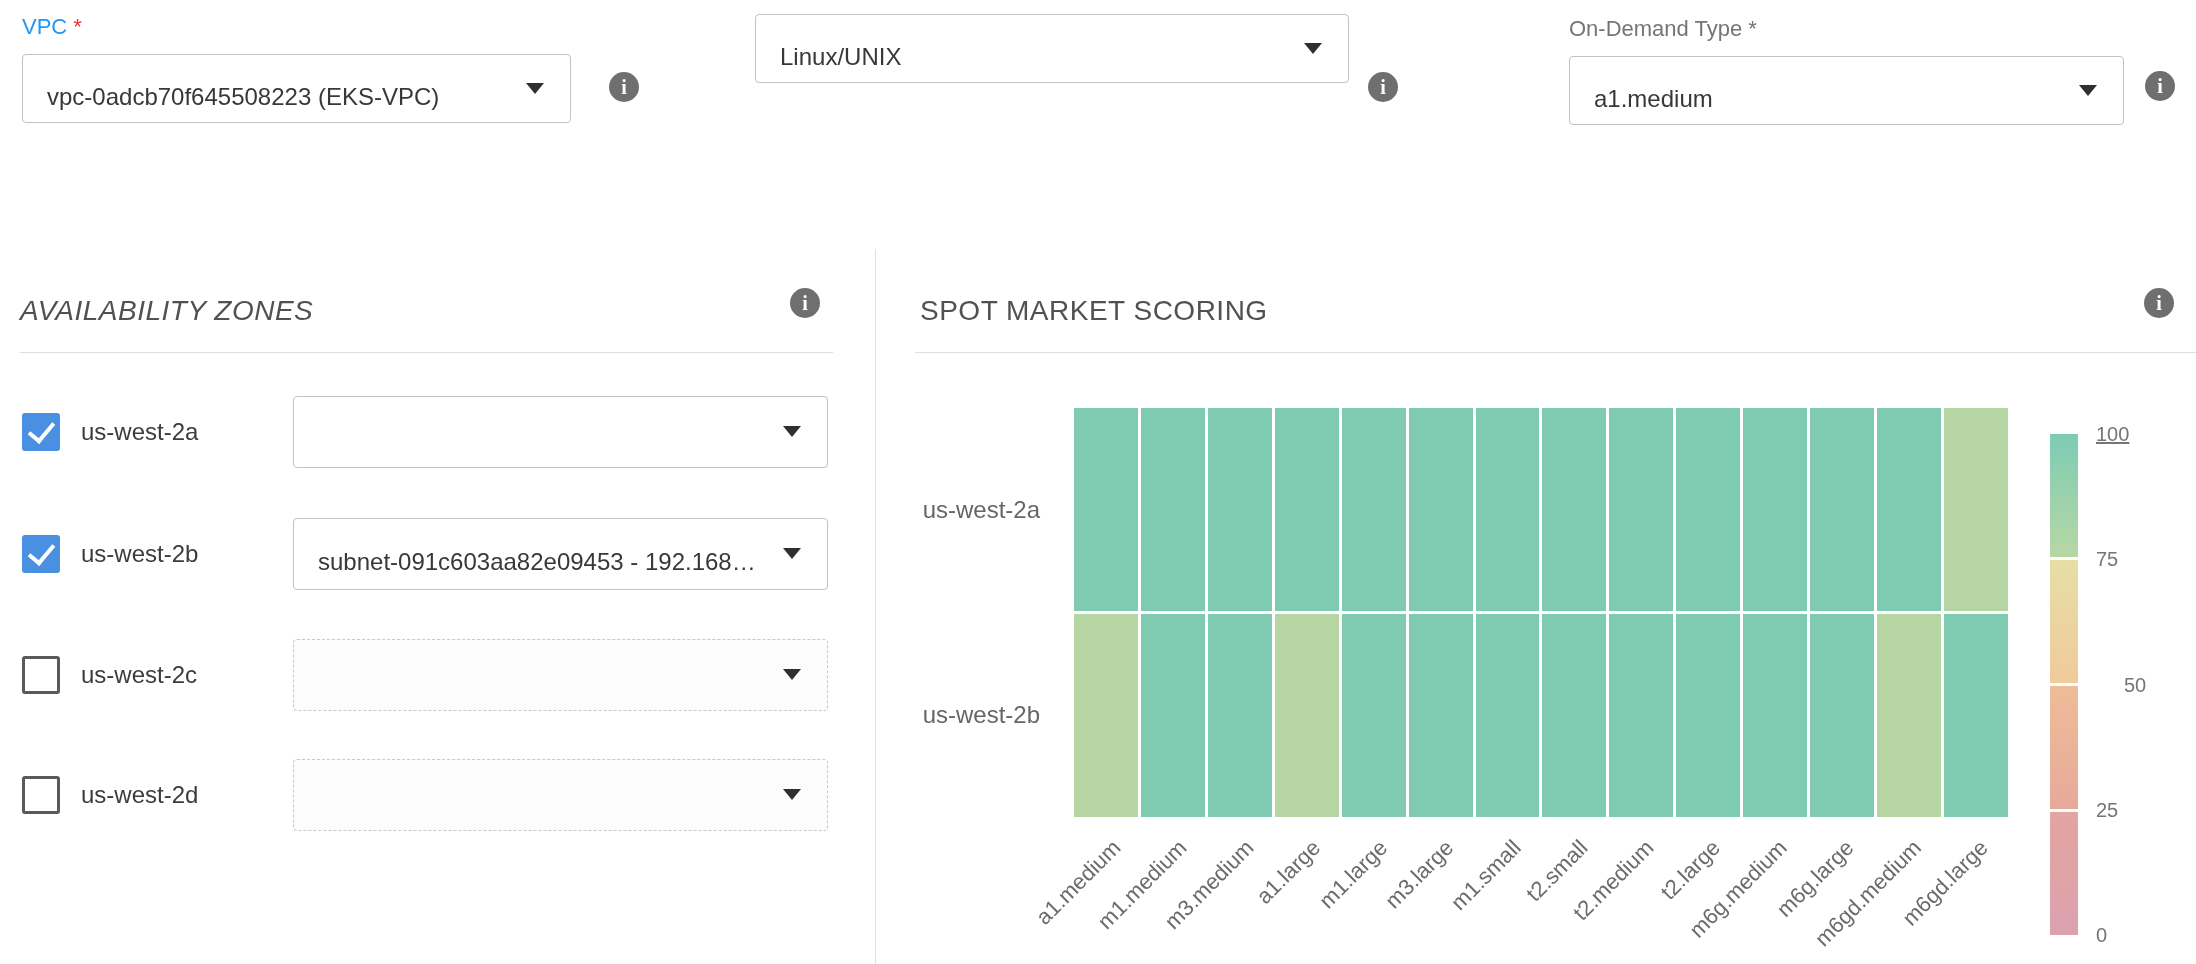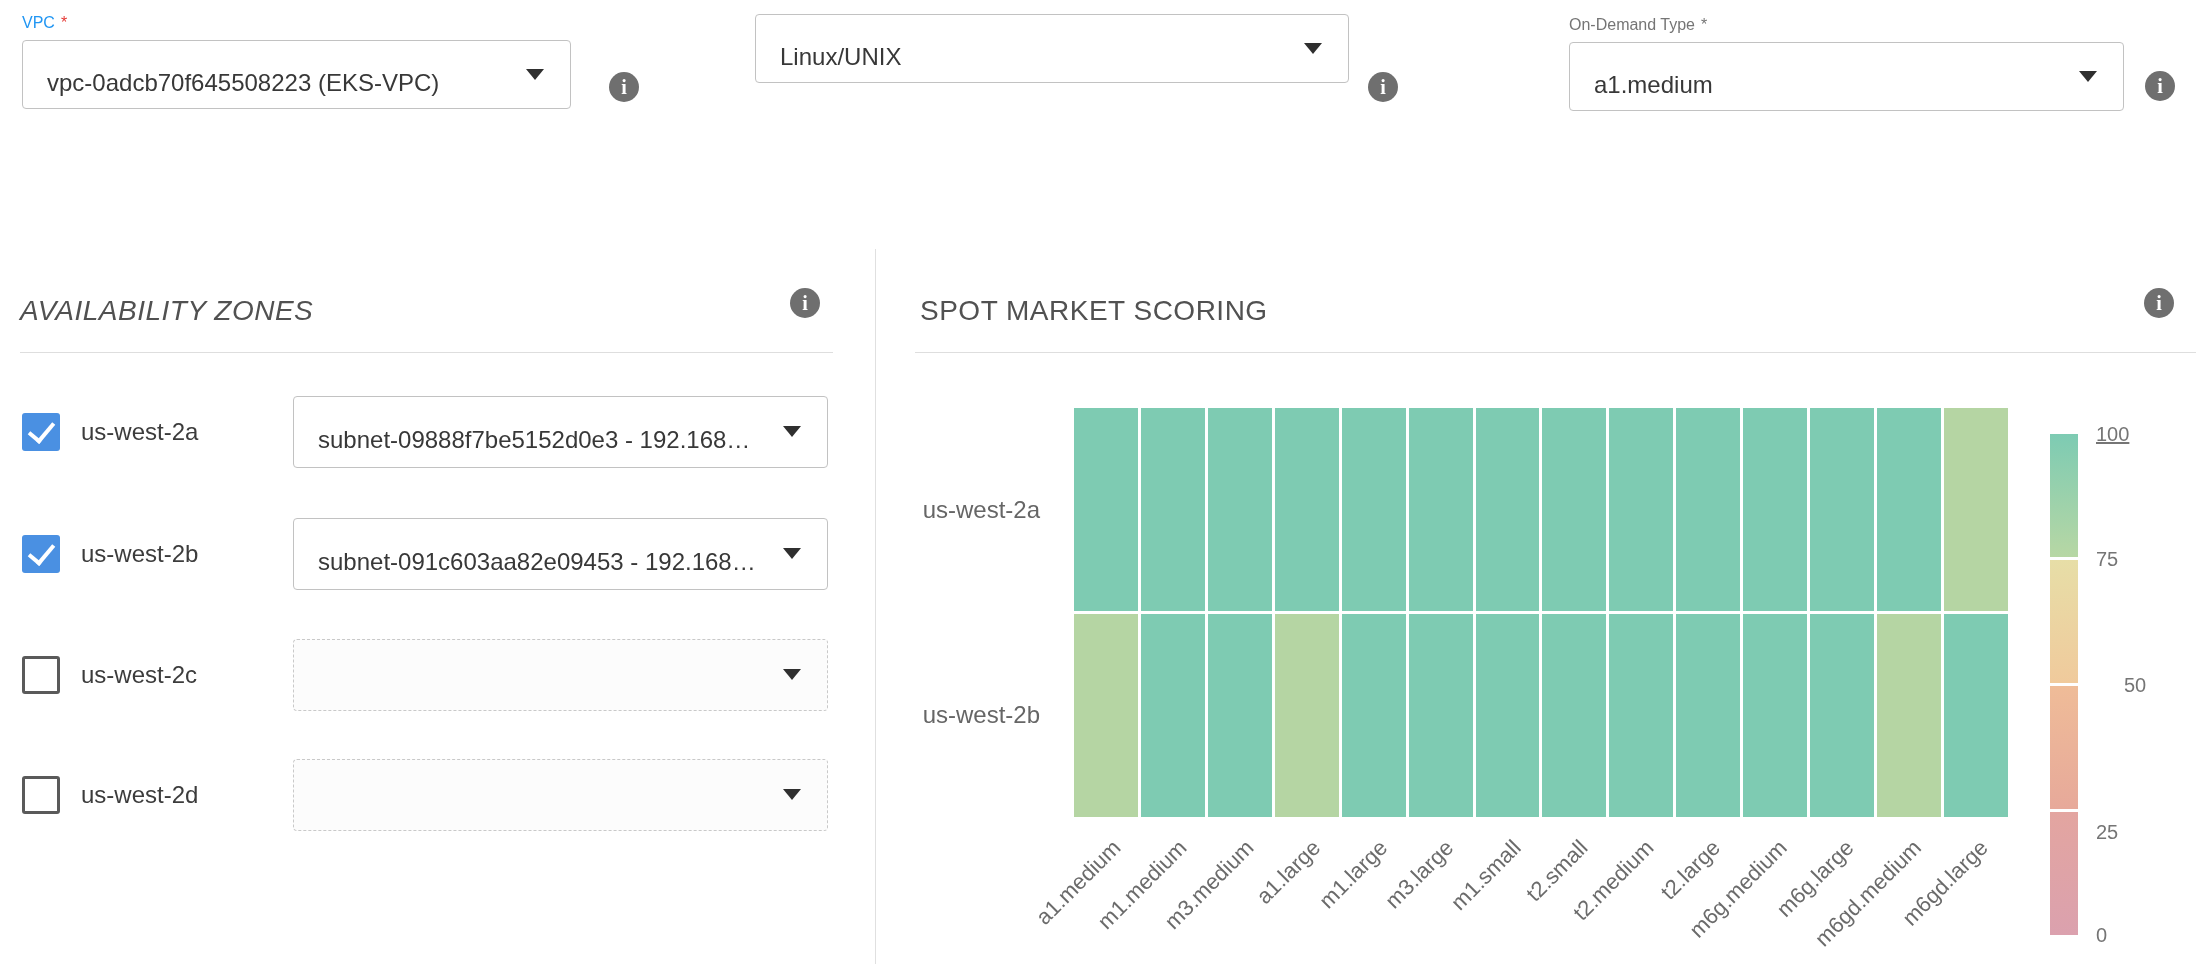--- a/index.html
+++ b/index.html
@@ -2,21 +2,21 @@
 <html><head>
 <meta charset="utf-8">
 <style>
   * { margin:0; padding:0; box-sizing:border-box; }
   html,body { background:#fff; }
   body { width:2196px; height:964px; font-family:"Liberation Sans", sans-serif; }
   .page { position:relative; width:2196px; height:964px; background:#fff; overflow:hidden; }
 
   
   .field { position:absolute; }
-  .field-label { font-size:16px; color:#757575; height:26px; }
+  .field-label { font-size:22px; color:#757575; margin-bottom:14px; height:26px; }
   .lbl-vpc { color:#2196f3; }
   .req { margin-left:6px; color:#757575; }
   .req-vpc { color:#e53935; }
   .select { position:relative; height:69px; background:#fff; border:1px solid #c2c2c2;
             border-radius:4px; display:flex; align-items:center; padding:0 64px 0 24px;
             font-size:24px; color:#383838; cursor:pointer; }
   .select-value { white-space:nowrap; overflow:hidden; text-overflow:ellipsis;margin-top:16px; }
   .caret { position:absolute; right:26px; top:50%; margin-top:-6px; width:0; height:0;
            border-left:9px solid transparent; border-right:9px solid transparent;
            border-top:11px solid #2f2f2f; }
@@ -96,21 +96,20 @@
   <div class="v-divider" style="left:875px; top:249px; height:715px;"></div>
 
   <div class="section-title" style="left:20px; top:295px;font-style:italic;">AVAILABILITY ZONES</div>
   <span class="info-icon" style="left:790px; top:288px;">i</span>
   <div class="h-divider" style="left:20px; top:352px; width:813px;"></div>
 
   <div class="zone-row" style="top:396px;">
     <span class="checkbox checked"></span>
     <span class="zone-label">us-west-2a</span>
     <div class="select subnet-select">
-      <span class="select-value">subnet-09888f7be5152d0e3 - 192.168…</span>
       <span class="caret"></span>
     </div>
   </div>
 
   <div class="zone-row" style="top:518px;">
     <span class="checkbox checked"></span>
     <span class="zone-label">us-west-2b</span>
     <div class="select subnet-select">
       <span class="select-value">subnet-091c603aa82e09453 - 192.168…</span>
       <span class="caret"></span>
@@ -193,18 +192,18 @@
     <div class="hm-legend">
         <div class="hm-legseg" style="background: linear-gradient(rgb(125, 203, 179), rgb(183, 215, 164));"></div>
         <div class="hm-legseg" style="background: linear-gradient(rgb(231, 222, 167), rgb(240, 202, 156));"></div>
         <div class="hm-legseg" style="background: linear-gradient(rgb(239, 188, 152), rgb(231, 169, 154));"></div>
         <div class="hm-legseg" style="background: linear-gradient(rgb(227, 165, 160), rgb(219, 161, 174));"></div>
       </div>
     <div class="hm-legticks">
         <span class="hm-legtick" style="top: calc(0% - 11px); text-decoration: underline;">100</span>
         <span class="hm-legtick" style="top: calc(25% - 11px);">75</span>
         <span class="hm-legtick" style="top: calc(50% - 11px); margin-left: 28px;">50</span>
-        <span class="hm-legtick" style="top: calc(75% - 11px); margin-top: 22px;">25</span>
+        <span class="hm-legtick" style="top: calc(75% - 11px);">25</span>
         <span class="hm-legtick" style="top: calc(100% - 11px);">0</span>
       </div>
   </div>
 
 </div>
 
 </body></html>

